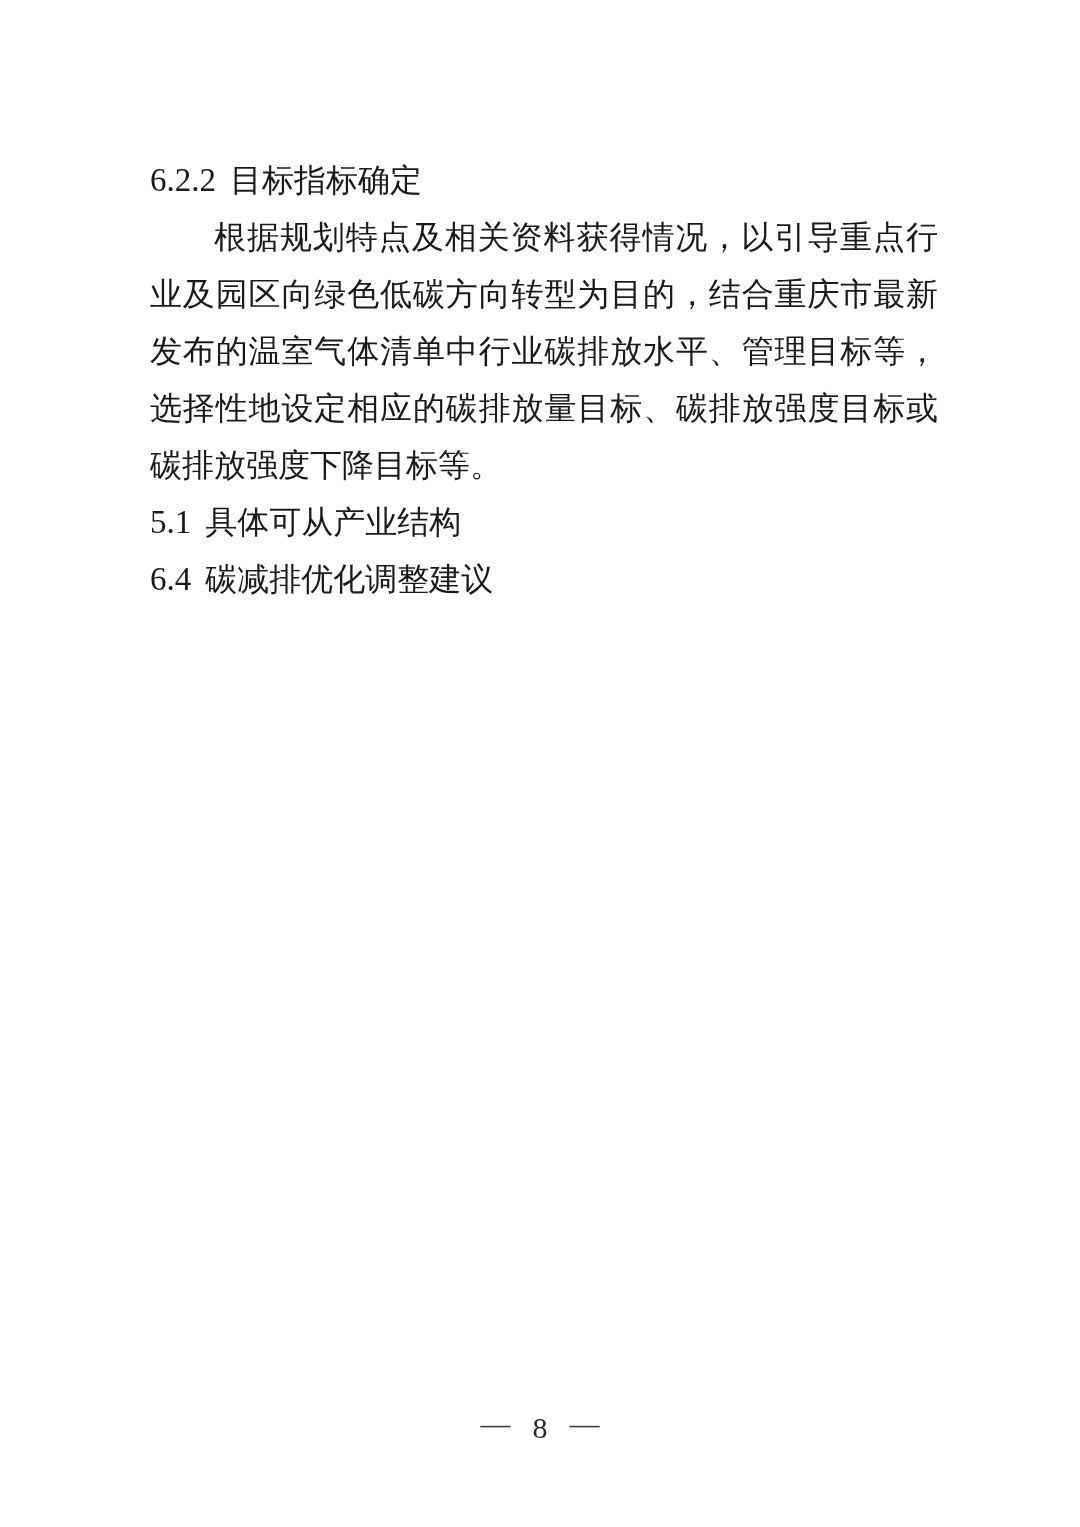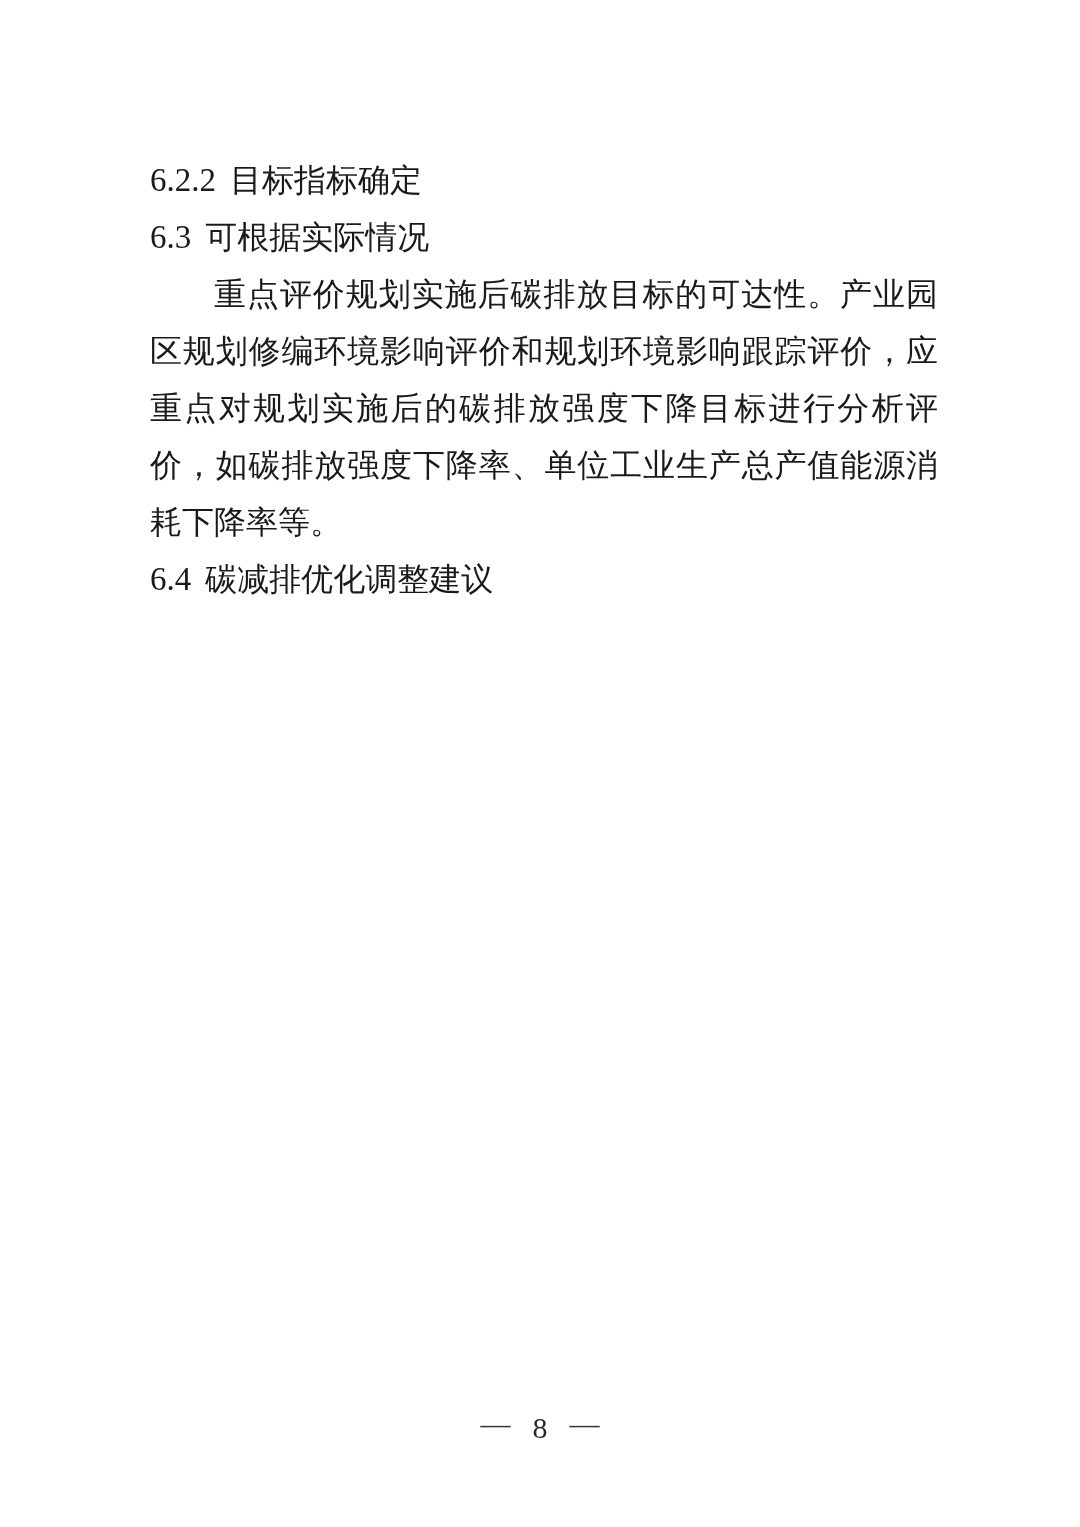--- a/index.html
+++ b/index.html
@@ -64,29 +64,29 @@
 </head>
 <body>
 
 <div class="page">
   <main class="content">
 
     <h2 class="heading">
       <span class="num">6.2.2</span><span class="title">目标指标确定</span>
     </h2>
 
+    <p class="para">根据规划特点及相关资料获得情况，以引导重点行业及园区向绿色低碳方向转型为目的，结合重庆市最新发布的温室气体清单中行业碳排放水平、管理目标等，选择性地设定相应的碳排放量目标、碳排放强度目标或碳排放强度下降目标等。</p>
 
     <h2 class="heading">
-      <span class="num">6.3</span><span class="title">可根据实际情况</span>
+      <span class="num">5.1</span><span class="title">具体可从产业结构</span>
     </h2>
 
 
 
 
-    <p class="para">重点评价规划实施后碳排放目标的可达性。产业园区规划修编环境影响评价和规划环境影响跟踪评价，应重点对规划实施后的碳排放强度下降目标进行分析评价，如碳排放强度下降率、单位工业生产总产值能源消耗下降率等。</p>
 
     <h2 class="heading">
       <span class="num">6.4</span><span class="title">碳减排优化调整建议</span>
     </h2>
 
 
   </main>
 
   <footer class="footer">
     <span class="dash">—</span><span class="pagenum">8</span><span class="dash">—</span>

